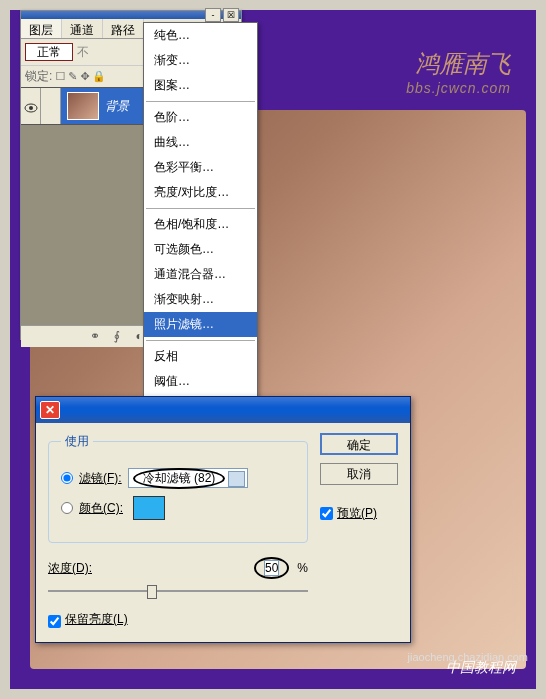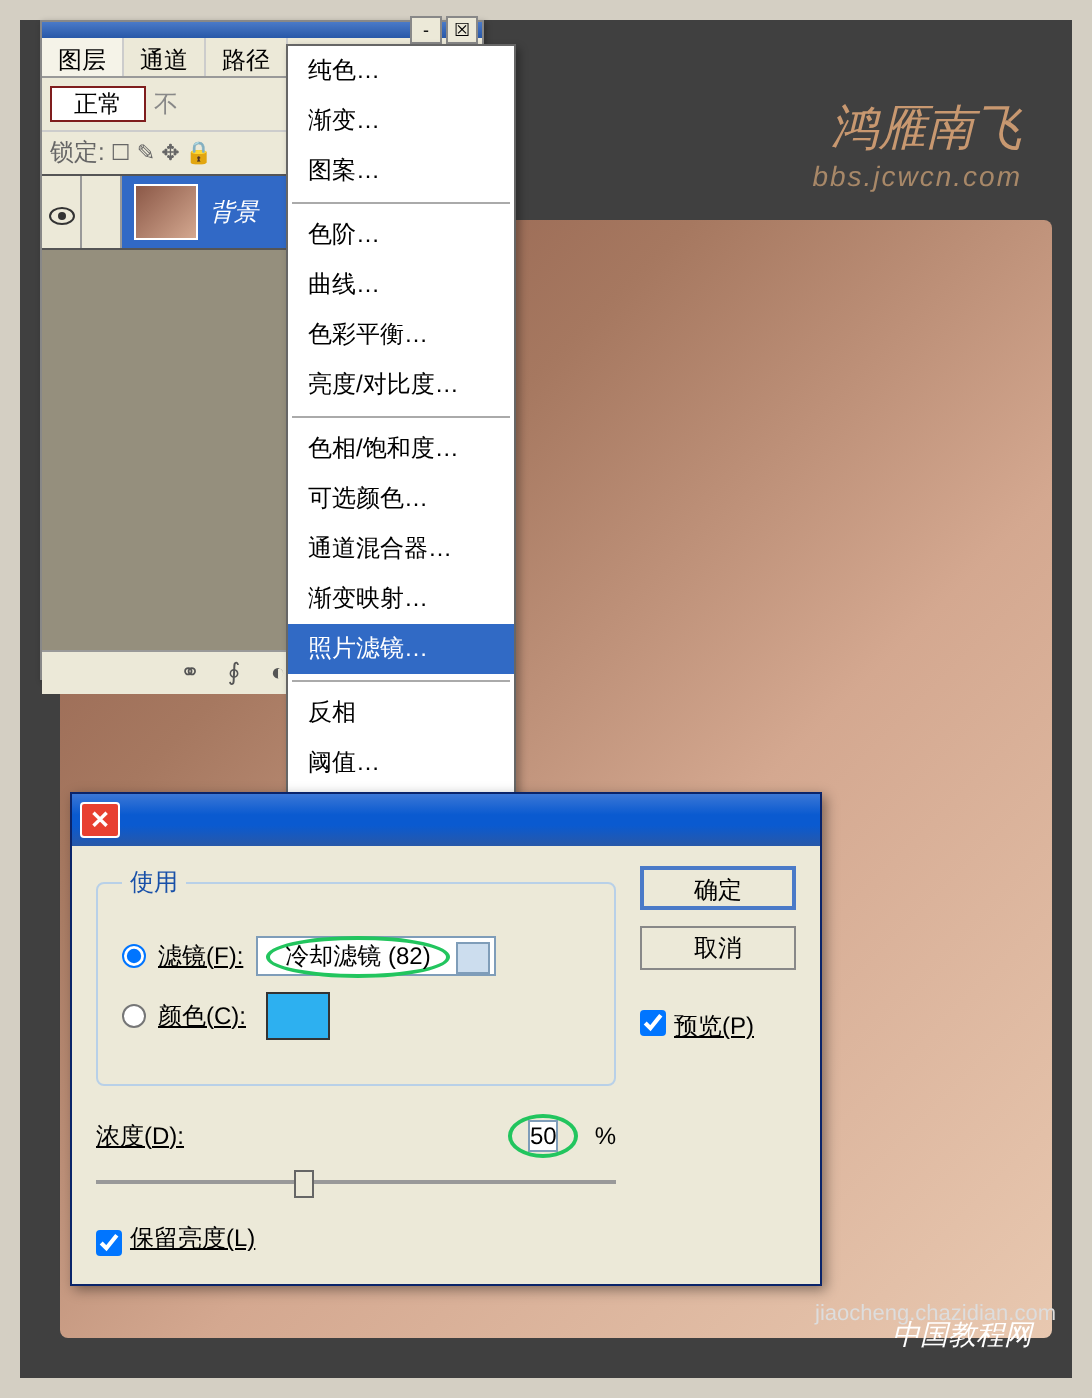--- a/index.html
+++ b/index.html
@@ -1,17 +1,17 @@
 <!DOCTYPE html>
 <html><head>
 <meta charset="utf-8">
 <style>
 * { box-sizing: border-box; margin: 0; padding: 0; font-family: "Microsoft YaHei", SimSun, sans-serif; font-size: 12px; }
 body { width: 546px; height: 699px; background: #d4cfc3; position: relative; overflow: hidden; }
-.frame { position: absolute; top: 10px; left: 10px; right: 10px; bottom: 10px; background: #404040; }
+.frame { position: absolute; top: 10px; left: 10px; right: 10px; bottom: 10px; background: #4c1d95; }
 .photo-bg { position: absolute; top: 100px; left: 20px; right: 10px; bottom: 20px; background: linear-gradient(135deg, #8b5847 0%, #a67860 30%, #d4a890 60%, #e8c8b0 100%); border-radius: 4px; }
 .watermark-cn { position: absolute; top: 38px; right: 25px; color: #c89870; font-size: 24px; font-style: italic; font-family: KaiTi, serif; }
 .watermark-en { position: absolute; top: 70px; right: 25px; color: #a88868; font-size: 14px; font-style: italic; letter-spacing: 1px; }
 .watermark-br { position: absolute; bottom: 12px; right: 20px; color: #fff; font-size: 14px; font-style: italic; }
 .watermark-br2 { position: absolute; bottom: 26px; right: 8px; color: #ddd; font-size: 11px; }
 
 
 .layers { position: absolute; top: 10px; left: 20px; width: 222px; height: 330px; background: #ece9d8; border: 1px solid #888; box-shadow: 1px 1px 3px rgba(0,0,0,0.3); }
 .layers-titlebar { height: 8px; background: linear-gradient(#4a7ac8, #2858a8); display: flex; justify-content: flex-end; align-items: center; padding: 0 2px; gap: 2px; }
 .titlebar-btn { width: 16px; height: 14px; background: #ece9d8; border: 1px solid #888; font-size: 9px; line-height: 12px; text-align: center; cursor: pointer; }
@@ -46,32 +46,32 @@
 .dialog-close { width: 20px; height: 18px; background: #e84030; border: 1px solid #fff; color: #fff; text-align: center; line-height: 16px; font-weight: bold; cursor: pointer; border-radius: 2px; }
 .dialog-body { padding: 10px 12px 14px; display: flex; gap: 12px; }
 .dialog-left { flex: 1; }
 .fieldset { border: 1px solid #b8d0e8; border-radius: 4px; padding: 10px 12px 14px; }
 .fieldset-legend { color: #1850a8; padding: 0 4px; }
 .radio-row { display: flex; align-items: center; gap: 6px; margin: 8px 0; }
 .radio { width: 12px; height: 12px; }
 .dropdown { width: 120px; height: 20px; border: 1px solid #7f9db9; background: #fff; display: flex; align-items: center; padding: 0 4px; position: relative; }
 .dropdown::after { content: ""; position: absolute; right: 2px; top: 2px; width: 15px; height: 14px; background: #cde; border: 1px solid #7f9db9; }
 .dropdown-text { z-index: 1; }
-.circle-red { border: 2px solid #22c55e; border-radius: 50%; padding: 0 8px; display: inline-block; }
+.circle-red { border: 2px solid #000000; border-radius: 50%; padding: 0 8px; display: inline-block; }
 .color-swatch { width: 32px; height: 24px; background: #2db0f0; border: 1px solid #333; margin-left: 4px; }
 .density-row { display: flex; align-items: center; gap: 8px; margin-top: 14px; }
 .density-val { width: 32px; height: 18px; border: 1px solid #7f9db9; background: #fff; text-align: center; line-height: 18px; }
 .slider { width: 100%; height: 16px; position: relative; margin-top: 4px; }
 .slider-track { position: absolute; top: 7px; left: 0; right: 0; height: 2px; background: #999; }
 .slider-thumb { position: absolute; top: 2px; left: 38%; width: 10px; height: 14px; background: #ece9d8; border: 1px solid #666; }
 .check-row { display: flex; align-items: flex-end; gap: 4px; margin-top: 12px; }
 .dialog-right { width: 78px; display: flex; flex-direction: column; gap: 8px; }
 .dlg-btn { height: 22px; background: #ece9d8; border: 1px solid #888; cursor: pointer; text-align: center; line-height: 20px; }
 .dlg-btn.default { border: 2px solid #4a7ac8; }
-.preview-check { margin-top: 12px; display: flex; align-items: flex-start; gap: 4px; }
+.preview-check { margin-top: 12px; display: flex; align-items: center; gap: 4px; }
 .ul { text-decoration: underline; }
 </style>
 </head>
 <body>
 
 <div class="frame">
   <div class="photo-bg"></div>
   <div class="watermark-cn">鸿雁南飞</div>
   <div class="watermark-en">bbs.jcwcn.com</div>
   <div class="watermark-br2">jiaocheng.chazidian.com</div>

